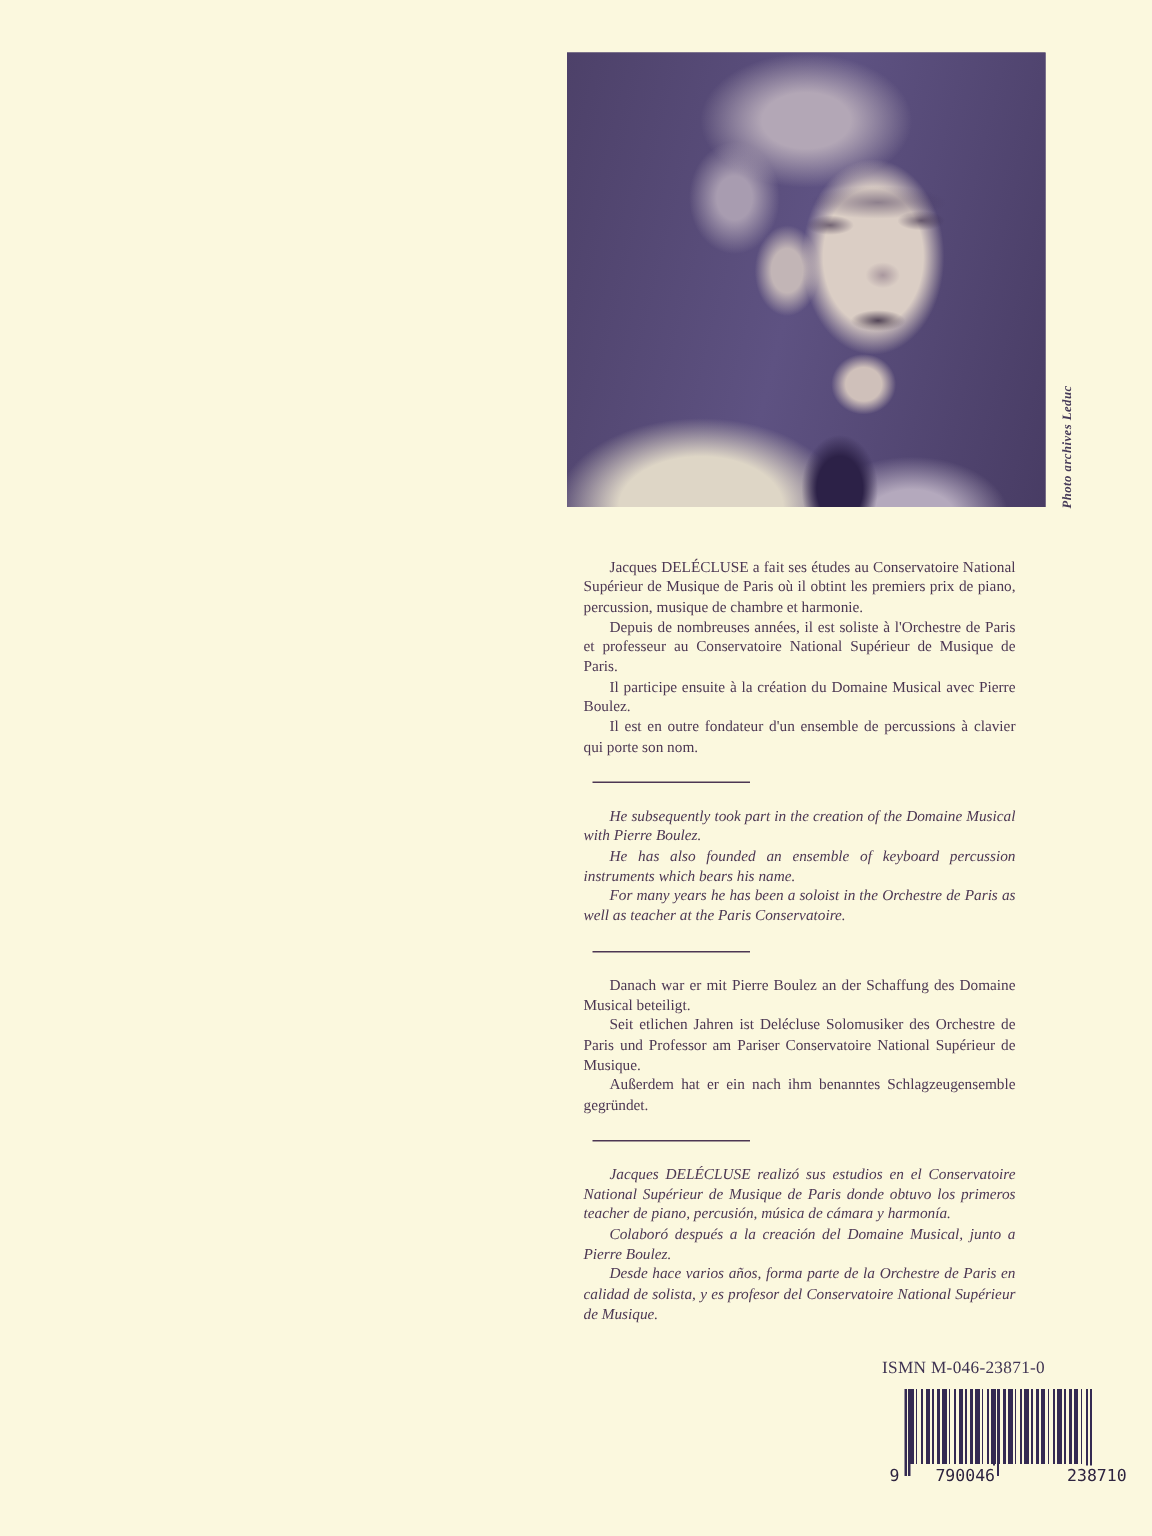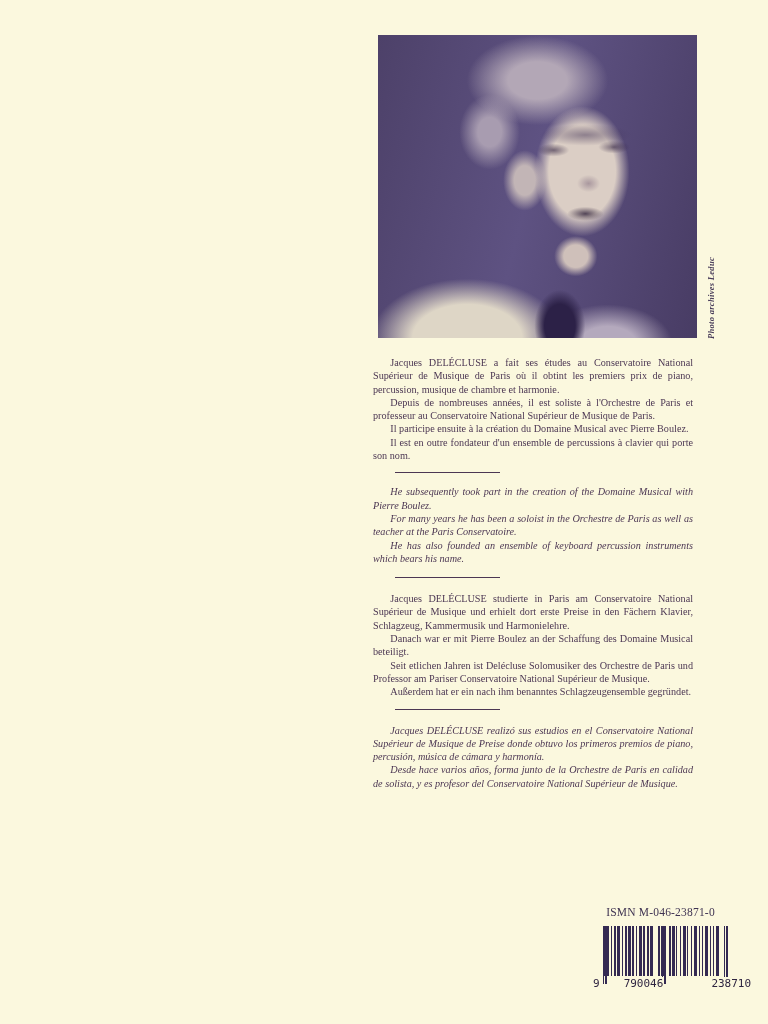--- a/index.html
+++ b/index.html
@@ -41,33 +41,33 @@
     font-style:italic;font-weight:bold;font-size:8.5px;letter-spacing:.3px;
     color:#463a58;white-space:nowrap;
   }
 
   
   .bio-col{
     position:absolute;left:373px;top:356px;width:320px;
     font-size:10.2px;line-height:13.3px;text-align:justify;
   }
   .bio-col p{margin:0;text-indent:1.7em;}
-  .lang-block{margin:0;}
+  .lang-block{margin:16px;}
   .lang-block.italic{font-style:italic;}
   .rule{
     border:0;border-top:1px solid #4c3753;
     width:105px;margin:10px 0 12px 22px;height:0;
   }
   .rule.r2{margin-top:12px;margin-bottom:14px;}
   .rule.r3{margin-top:10px;margin-bottom:14px;}
 
   
   .ismn{
     position:absolute;left:588px;top:906px;width:145px;
-    text-align:center;font-size:11.5px;letter-spacing:.2px;color:#3f3352;
+    text-align:left;font-size:11.5px;letter-spacing:.2px;color:#3f3352;
   }
   .barcode{position:absolute;left:593px;top:924px;width:137px;height:66px;}
   .barcode .bars{
     position:absolute;left:10px;top:2px;width:125px;height:50px;
     background:repeating-linear-gradient(to right,
       #342a52 0 1.5px, transparent 1.5px 3px,
       #342a52 3px 6px, transparent 6px 7.5px,
       #342a52 7.5px 8.5px, transparent 8.5px 11px);
   }
   .guard{position:absolute;top:2px;width:4px;height:58px;
@@ -98,38 +98,38 @@
       <p>Jacques DELÉCLUSE a fait ses études au Conservatoire National Supérieur de Musique de Paris où il obtint les premiers prix de piano, percussion, musique de chambre et harmonie.</p>
       <p>Depuis de nombreuses années, il est soliste à l'Orchestre de Paris et professeur au Conservatoire National Supérieur de Musique de Paris.</p>
       <p>Il participe ensuite à la création du Domaine Musical avec Pierre Boulez.</p>
       <p>Il est en outre fondateur d'un ensemble de percussions à clavier qui porte son nom.</p>
     </div>
 
     <hr class="rule r1">
 
     <div class="lang-block italic">
       <p>He subsequently took part in the creation of the Domaine Musical with Pierre Boulez.</p>
+      <p>He has also founded an ensemble of keyboard percussion instruments which bears his name.</p>
       <p>For many years he has been a soloist in the Orchestre de Paris as well as teacher at the Paris Conservatoire.</p>
-      <p>He has also founded an ensemble of keyboard percussion instruments which bears his name.</p>
     </div>
 
     <hr class="rule r2">
 
     <div class="lang-block">
-      <p>Jacques DELÉCLUSE studierte in Paris am Conservatoire National Supérieur de Musique und erhielt dort erste Preise in den Fächern Klavier, Schlagzeug, Kammermusik und Harmonielehre.</p>
       <p>Danach war er mit Pierre Boulez an der Schaffung des Domaine Musical beteiligt.</p>
       <p>Seit etlichen Jahren ist Delécluse Solomusiker des Orchestre de Paris und Professor am Pariser Conservatoire National Supérieur de Musique.</p>
       <p>Außerdem hat er ein nach ihm benanntes Schlagzeugensemble gegründet.</p>
     </div>
 
     <hr class="rule r3">
 
     <div class="lang-block italic">
-      <p>Jacques DELÉCLUSE realizó sus estudios en el Conservatoire National Supérieur de Musique de Preise donde obtuvo los primeros premios de piano, percusión, música de cámara y harmonía.</p>
-      <p>Desde hace varios años, forma junto de la Orchestre de Paris en calidad de solista, y es profesor del Conservatoire National Supérieur de Musique.</p>
+      <p>Jacques DELÉCLUSE realizó sus estudios en el Conservatoire National Supérieur de Musique de Paris donde obtuvo los primeros teacher de piano, percusión, música de cámara y harmonía.</p>
+      <p>Colaboró después a la creación del Domaine Musical, junto a Pierre Boulez.</p>
+      <p>Desde hace varios años, forma parte de la Orchestre de Paris en calidad de solista, y es profesor del Conservatoire National Supérieur de Musique.</p>
     </div>
 
   </div>
 
   <div class="ismn">ISMN M-046-23871-0</div>
 
   <div class="barcode">
     <div class="bars"></div>
     <div class="guard g-left"></div>
     <div class="guard g-mid"></div>

